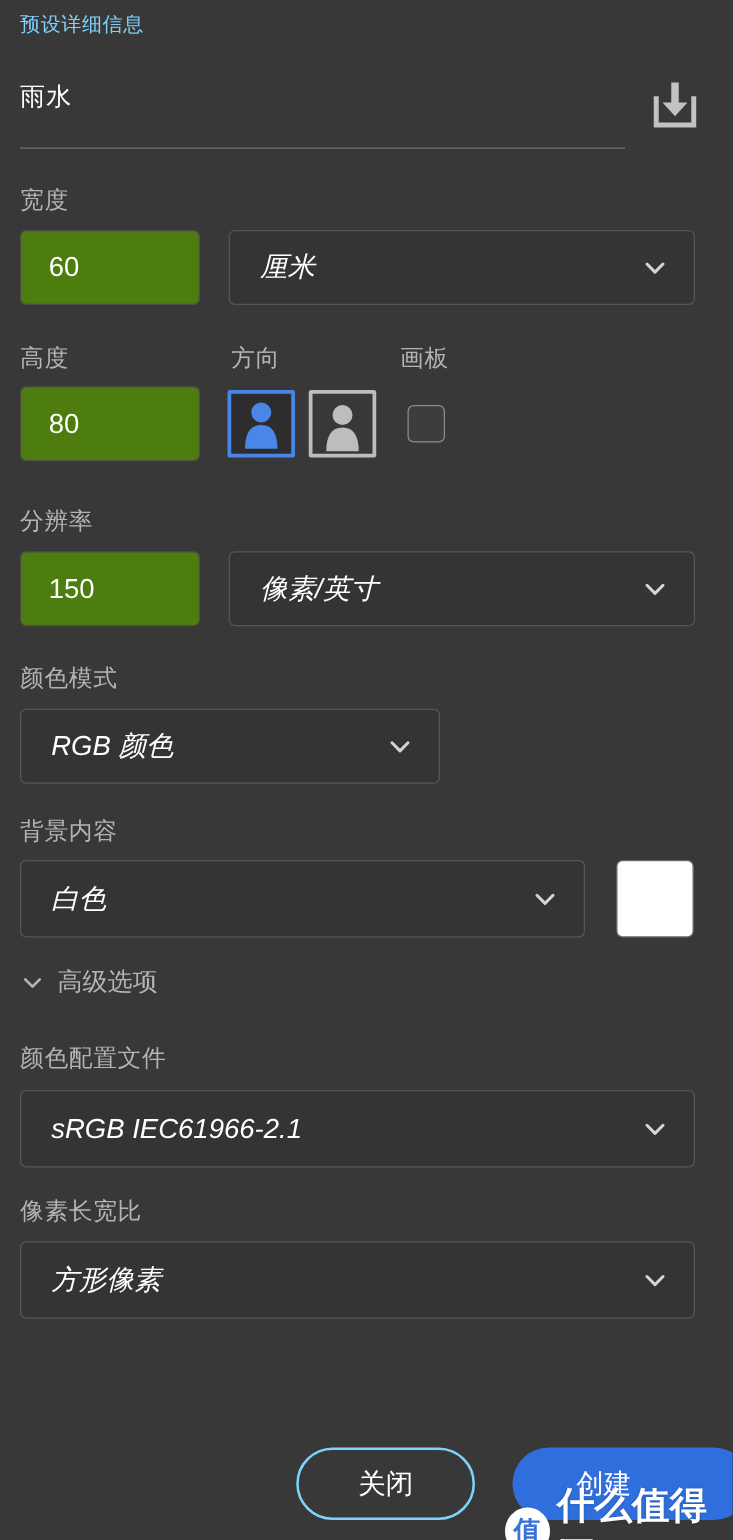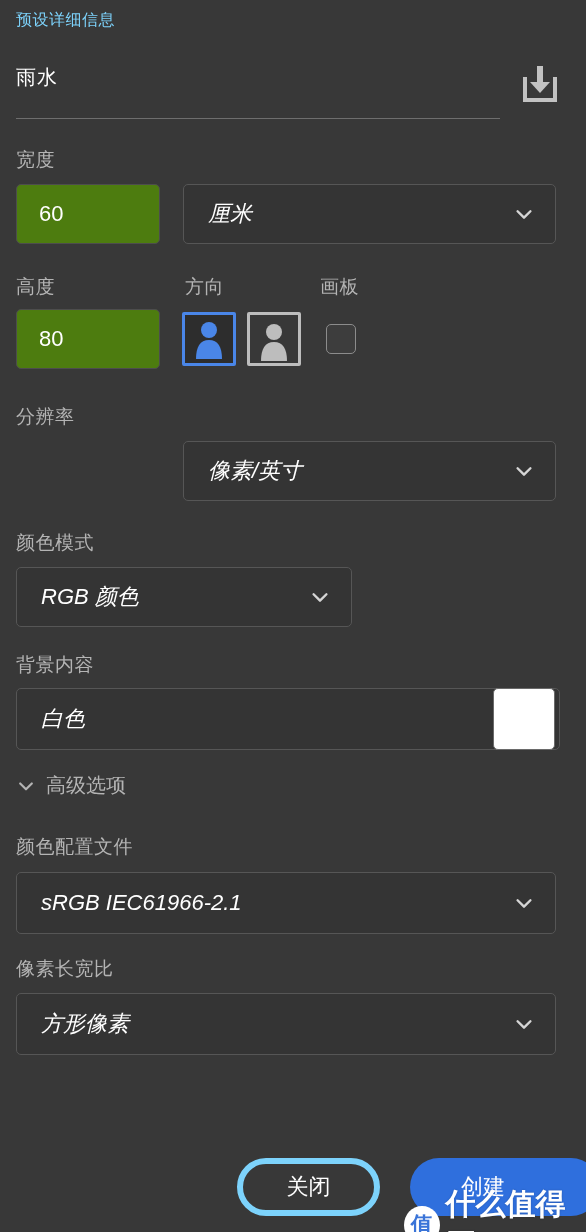--- a/index.html
+++ b/index.html
@@ -174,21 +174,21 @@
   }
 
   
   .btn-close {
     position: absolute;
     left: 237px;
     top: 1158px;
     width: 143px;
     height: 58px;
     box-sizing: border-box;
-    border: 6px solid #7dd3fc;
+    border: 2px solid #7dd3fc;
     border-radius: 30px;
     background: transparent;
     color: #ffffff;
     font-size: 22px;
     font-family: Liberation Serif, serif;
     display: flex;
     align-items: center;
     justify-content: center;
     cursor: pointer;
   }
@@ -289,41 +289,42 @@
     <svg viewBox="0 0 48 48" width="48" height="48" aria-hidden="true">
       <circle cx="24" cy="17" r="8" fill="#bdbdbd"></circle>
       <path d="M24 27 C33 27 37 34 37 46 L11 46 C11 34 15 27 24 27 Z" fill="#bdbdbd"></path>
     </svg>
   </div>
 
   <div class="artboard-check" style="left:326px; top:324px;"></div>
 
   <div class="field-label" style="left:16px; top:404px;">分辨率</div>
 
+  <div class="num-input" style="left:16px; top:441px; width:144px; height:60px;">150</div>
 
   <div class="select" style="left:183px; top:441px; width:373px; height:60px;">
     <span class="sel-text">像素/英寸</span>
     <svg class="chev" viewBox="0 0 24 24">
       <path d="M5 9 L12 16 L19 9" fill="none" stroke="#d5d5d5" stroke-width="2.6" stroke-linecap="round" stroke-linejoin="round"></path>
     </svg>
   </div>
 
   <div class="field-label" style="left:16px; top:530px;">颜色模式</div>
 
   <div class="select" style="left:16px; top:567px; width:336px; height:60px;">
     <span class="sel-text">RGB 颜色</span>
     <svg class="chev" viewBox="0 0 24 24">
       <path d="M5 9 L12 16 L19 9" fill="none" stroke="#d5d5d5" stroke-width="2.6" stroke-linecap="round" stroke-linejoin="round"></path>
     </svg>
   </div>
 
 
   <div class="field-label" style="left:16px; top:652px;">背景内容</div>
 
-  <div class="select" style="left:16px; top:688px; width:544px; height:62px;">
+  <div class="select" style="left:16px; top:688px; width:452px; height:62px;">
     <span class="sel-text">白色</span>
     <svg class="chev" viewBox="0 0 24 24">
       <path d="M5 9 L12 16 L19 9" fill="none" stroke="#d5d5d5" stroke-width="2.6" stroke-linecap="round" stroke-linejoin="round"></path>
     </svg>
   </div>
 
   <div class="color-swatch" style="left:493px; top:688px; width:62px; height:62px;"></div>
 
   <div class="advanced-toggle">
     <svg class="chev-adv" viewBox="0 0 24 24">

